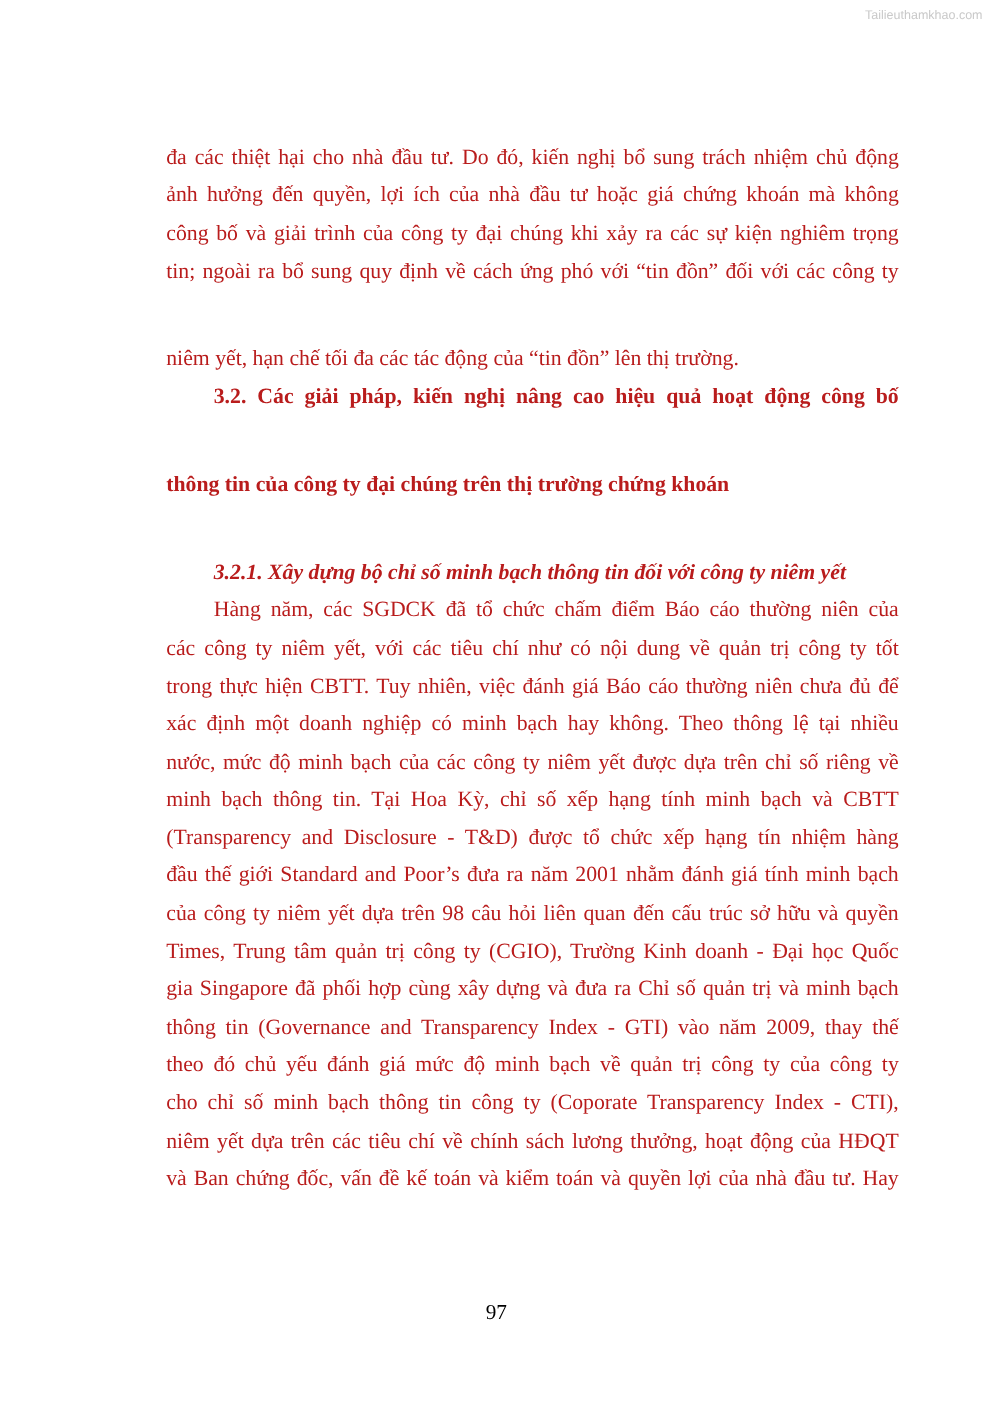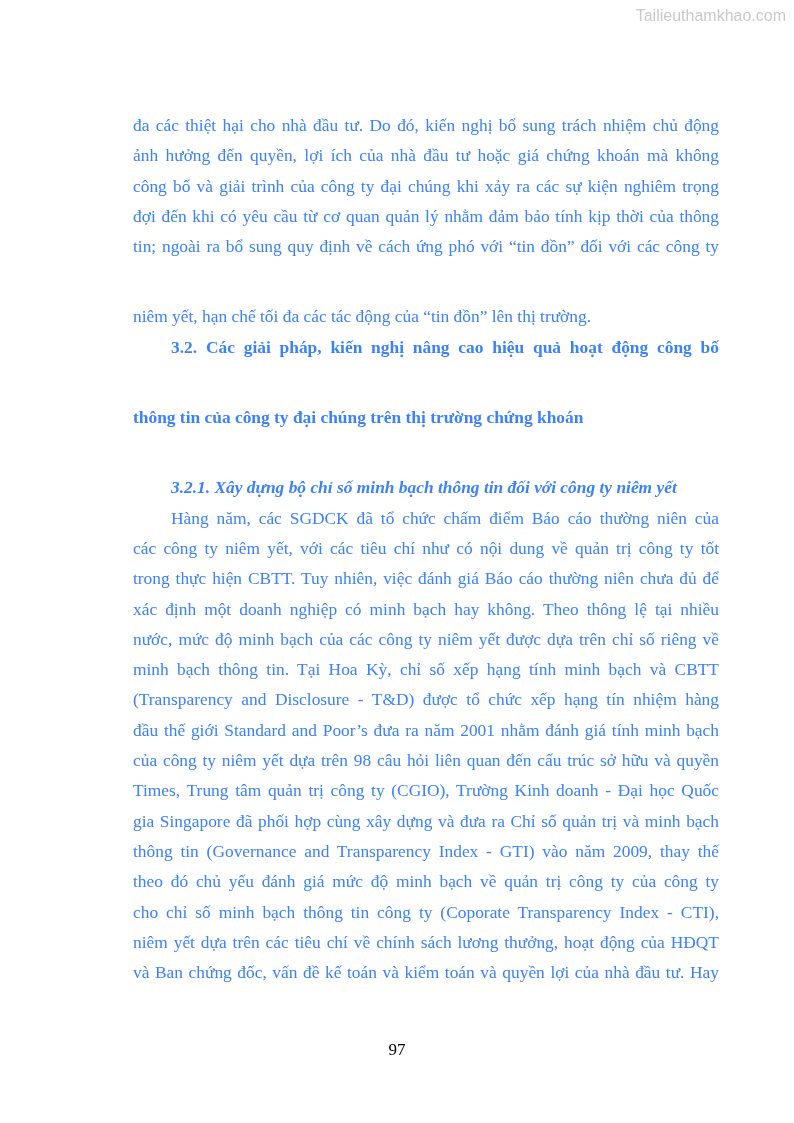--- a/index.html
+++ b/index.html
@@ -1,25 +1,25 @@
 <!DOCTYPE html>
 <html><head>
   <meta charset="utf-8">
   <style>
     html, body { margin: 0; padding: 0; background: #ffffff; }
     body { width: 794px; height: 1123px; position: relative; overflow: hidden; }
     .watermark {
       position: absolute; top: 7px; right: 8px;
-      font-family: "Liberation Sans", sans-serif; font-size: 16px;
+      font-family: "Liberation Sans", sans-serif; font-size: 10px;
       color: #c9c9c9; letter-spacing: 0; margin-left: 10px;
     }
     .page {
       position: absolute; left: 133px; top: 110px; width: 586px;
       font-family: "Liberation Serif", serif; font-size: 17.4px;
-      color: #3b82f6; line-height: 30.3px;
+      color: #b91c1c; line-height: 30.3px;
     }
     .line { display: block; height: 30.3px; white-space: nowrap; text-align: justify; text-align-last: justify; }
     .line.last { text-align-last: left; margin-top: 40px; }
     .indent { padding-left: 38px; }
     .bold { font-weight: bold; }
     .bolditalic { font-weight: bold; font-style: italic; }
     .page-number {
       position: absolute; left: 0; width: 794px; top: 1040px; text-align: center;
       font-family: "Liberation Serif", serif; font-size: 17px; color: #000;
     }
@@ -27,21 +27,20 @@
 </head>
 <body>
 
 <div class="watermark">Tailieuthamkhao.com</div>
 
 <div class="page">
   <div>
     <span class="line">đa các thiệt hại cho nhà đầu tư. Do đó, kiến nghị bổ sung trách nhiệm chủ động</span>
     <span class="line">ảnh hưởng đến quyền, lợi ích của nhà đầu tư hoặc giá chứng khoán mà không</span>
     <span class="line">công bố và giải trình của công ty đại chúng khi xảy ra các sự kiện nghiêm trọng</span>
-    <span class="line">đợi đến khi có yêu cầu từ cơ quan quản lý nhằm đảm bảo tính kịp thời của thông</span>
     <span class="line">tin; ngoài ra bổ sung quy định về cách ứng phó với “tin đồn” đối với các công ty</span>
     <span class="line last">niêm yết, hạn chế tối đa các tác động của “tin đồn” lên thị trường.</span>
   </div>
 
   <div>
     <span class="line bold indent">3.2. Các giải pháp, kiến nghị nâng cao hiệu quả hoạt động công bố</span>
     <span class="line bold last">thông tin của công ty đại chúng trên thị trường chứng khoán</span>
   </div>
 
   <span class="line bolditalic indent last">3.2.1. Xây dựng bộ chỉ số minh bạch thông tin đối với công ty niêm yết</span>

